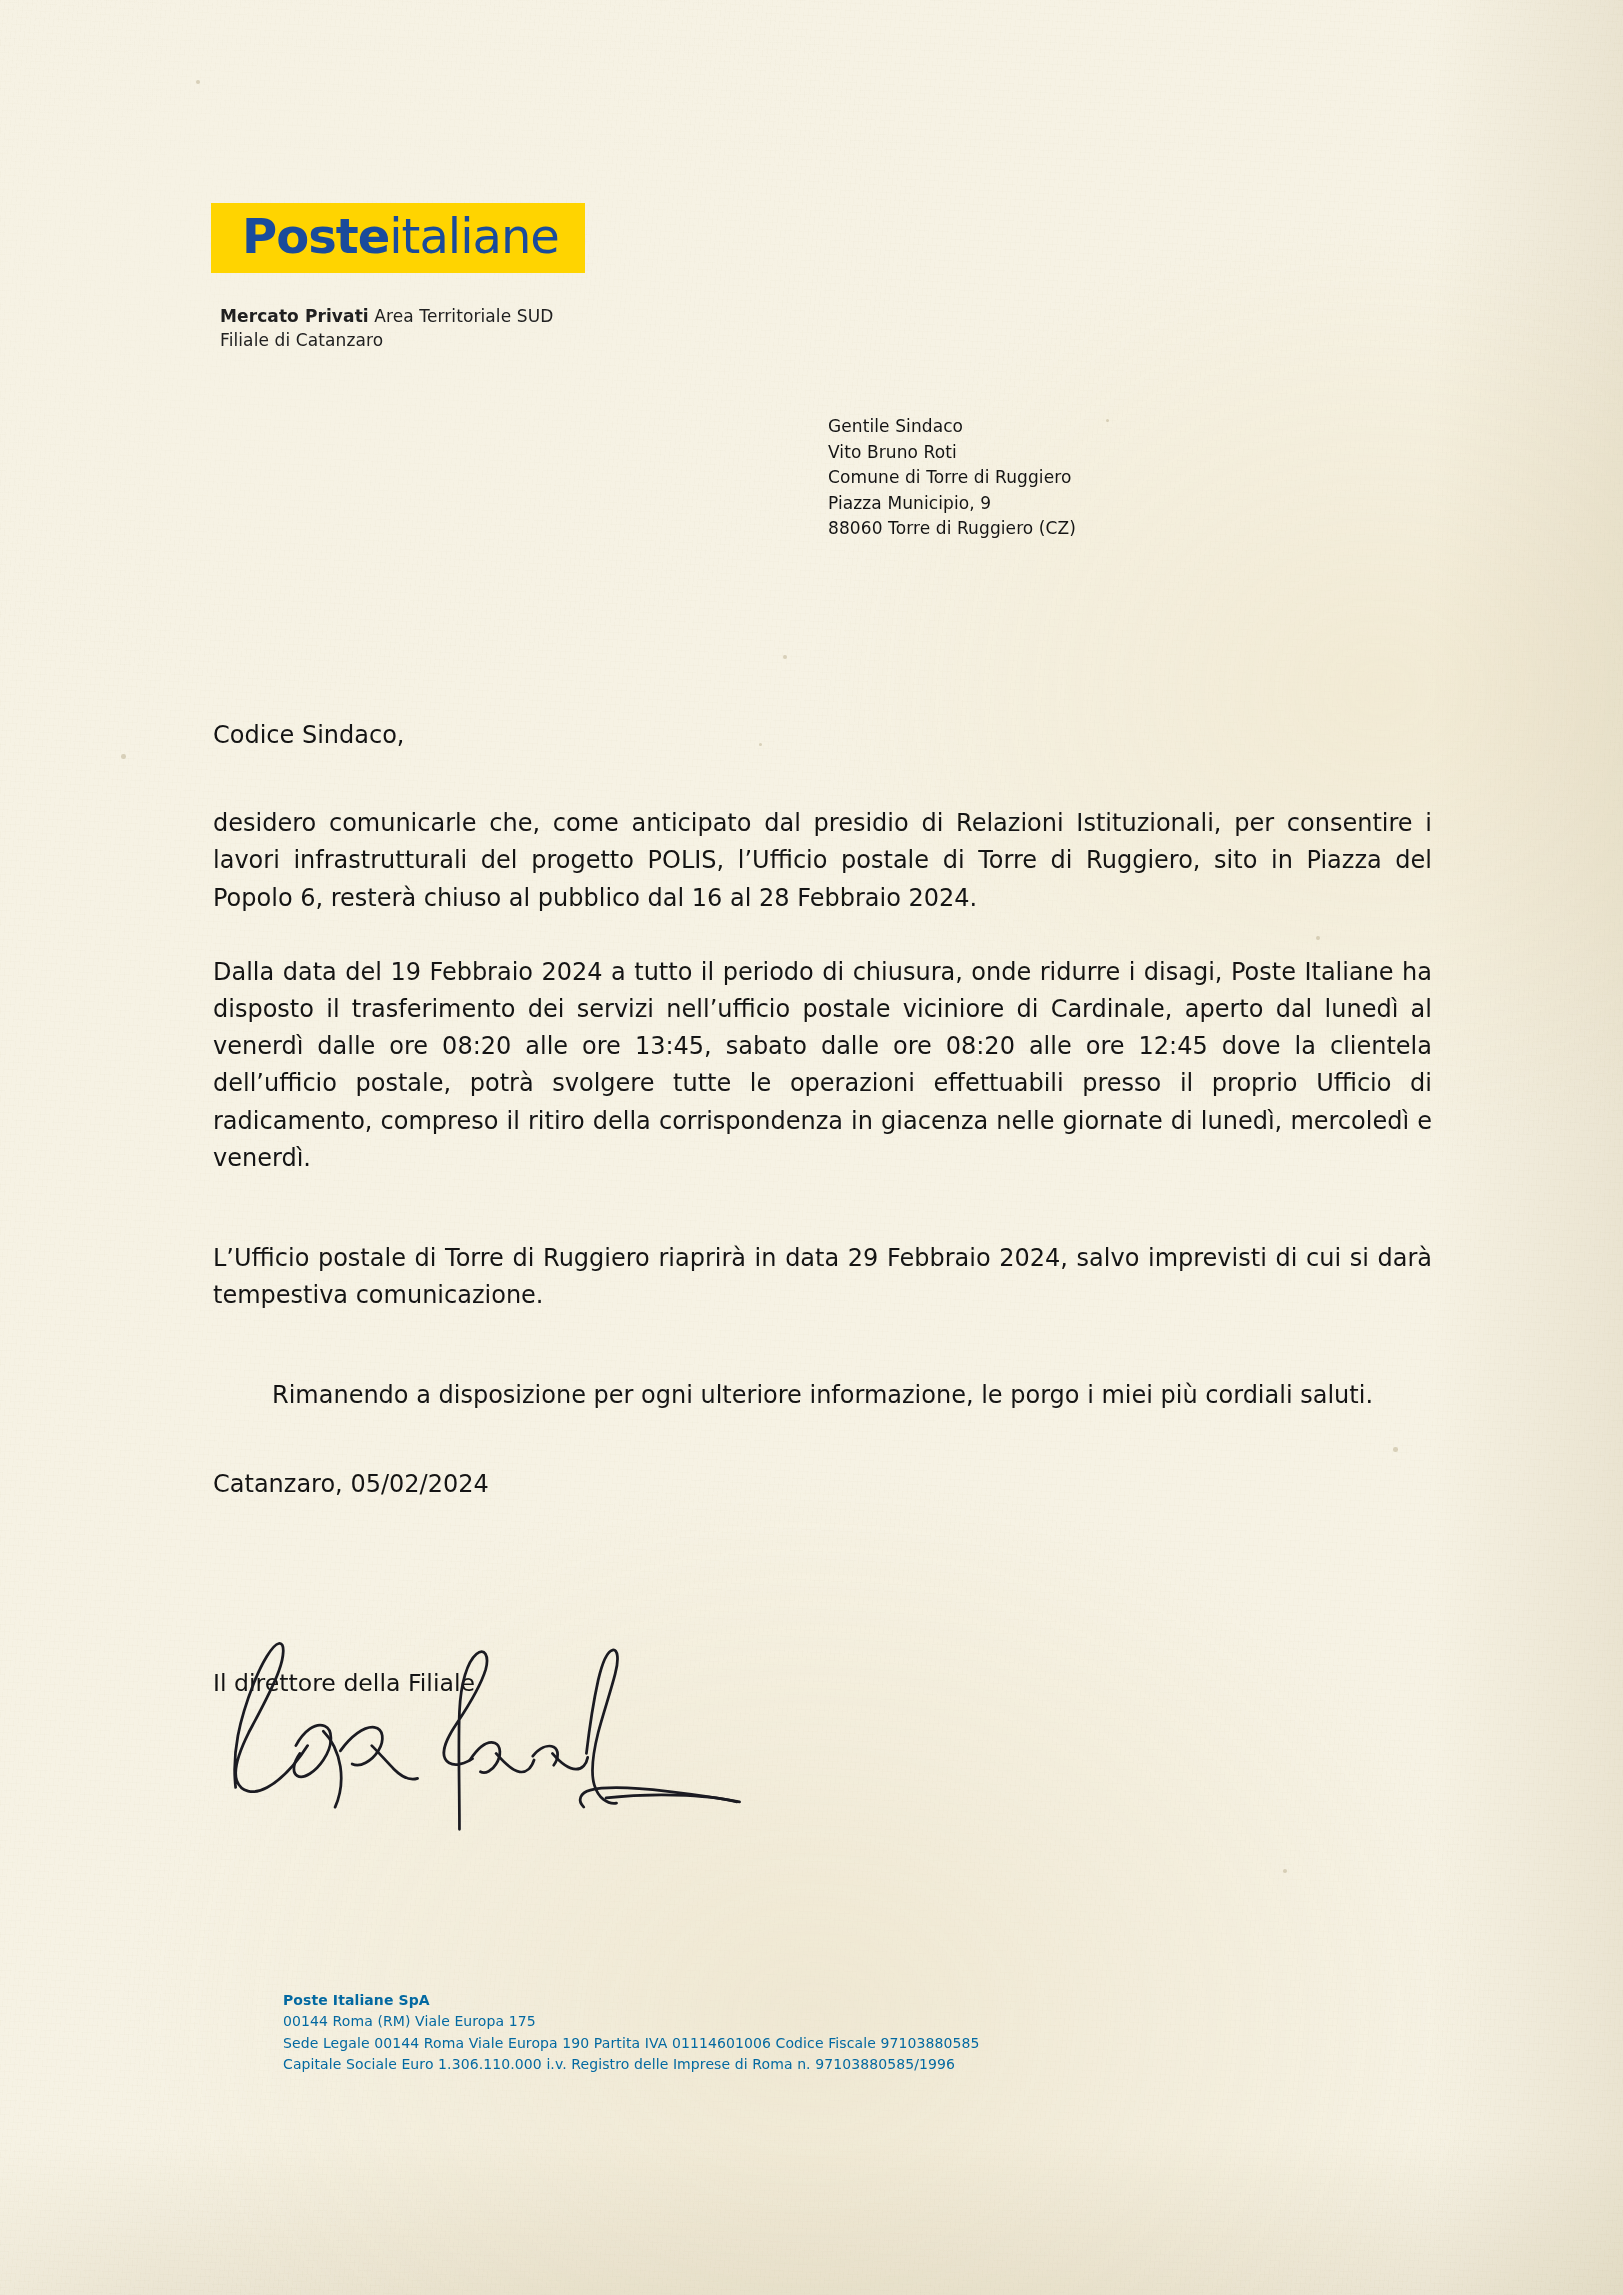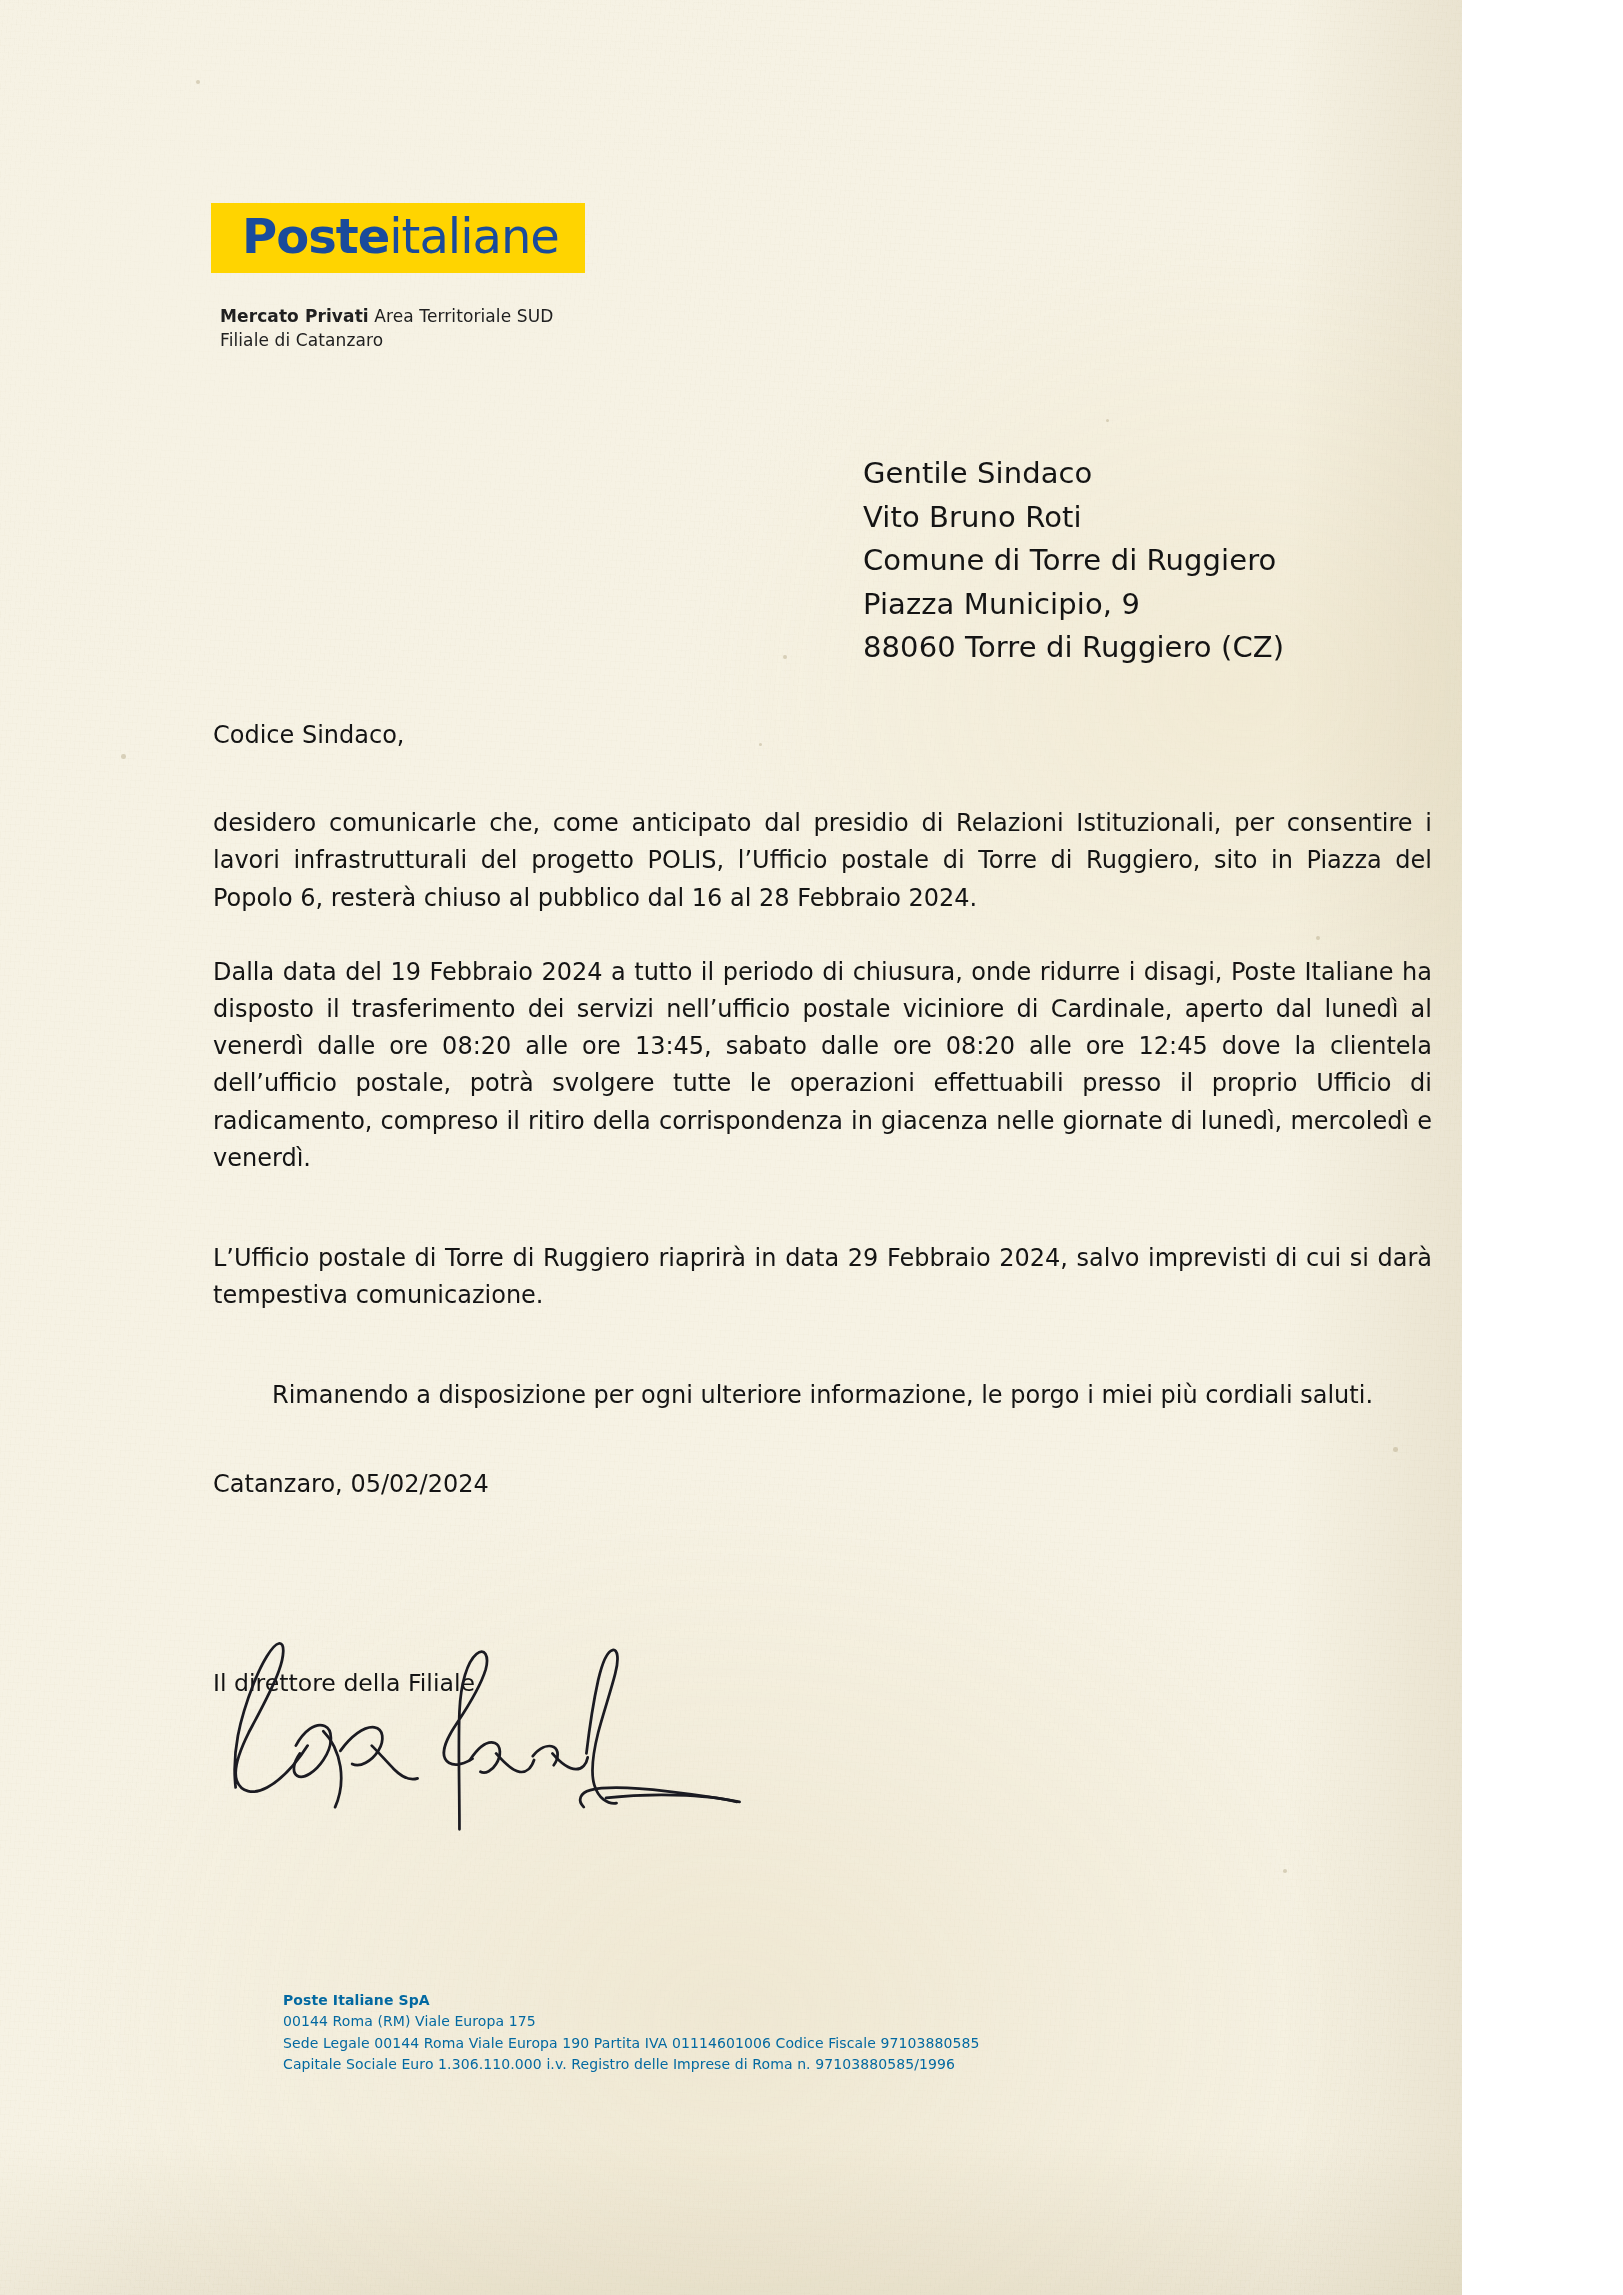--- a/index.html
+++ b/index.html
@@ -3,21 +3,21 @@
 <meta charset="utf-8">
 <style>
   html, body {
     margin: 0;
     padding: 0;
     background: #ffffff;
   }
 
   .page {
     position: relative;
-    width: 1462px;
+    width: 1623px;
     height: 2295px;
     background: #f6f2e4;
     overflow: hidden;
     font-family: "DejaVu Sans", sans-serif;
     color: #1a1a1a;
   }
 
   
   .paper-texture {
     position: absolute;
@@ -83,27 +83,26 @@
     font-size: 17px;
     line-height: 1.42;
     color: #202020;
     letter-spacing: 0.1px;
   }
   .org-lines .strong { font-weight: bold; }
 
   
   .recipient {
     position: absolute;
-    left: 863px;
+    left: 828px;
     top: 414px;
-    font-size: 29px;
+    font-size: 17px;
     line-height: 1.5;
     color: #141414;
     letter-spacing: 0.1px;
-    margin-top: 38px;
   }
   .recipient div { white-space: nowrap; }
 
   
   .body-area {
     position: absolute;
     left: 213px;
     top: 717px;
     width: 1219px;
     font-size: 24px;

